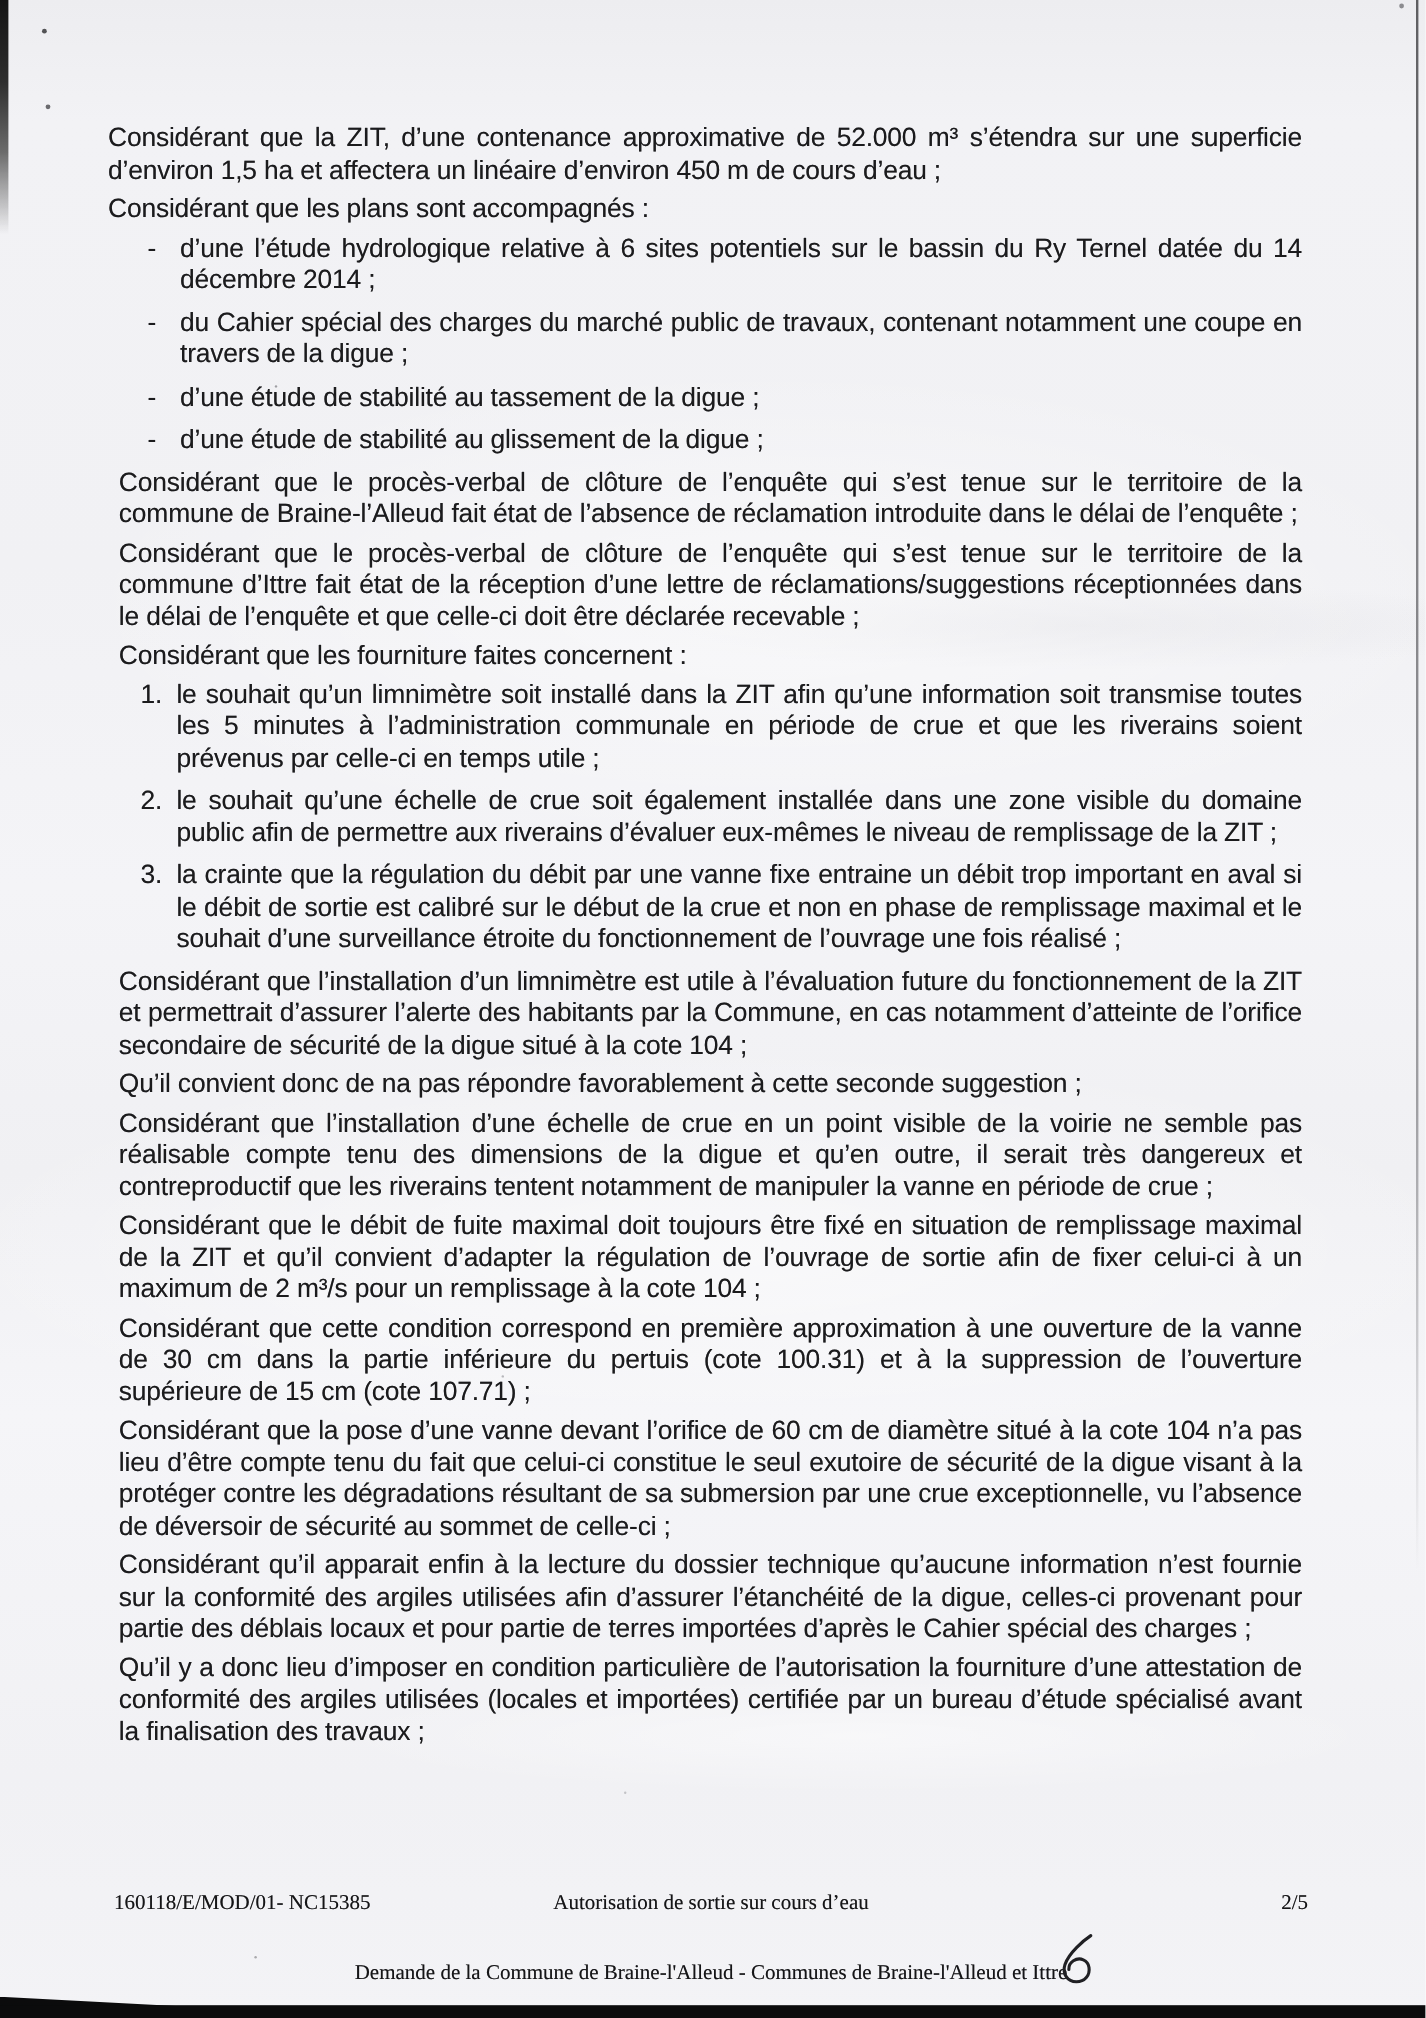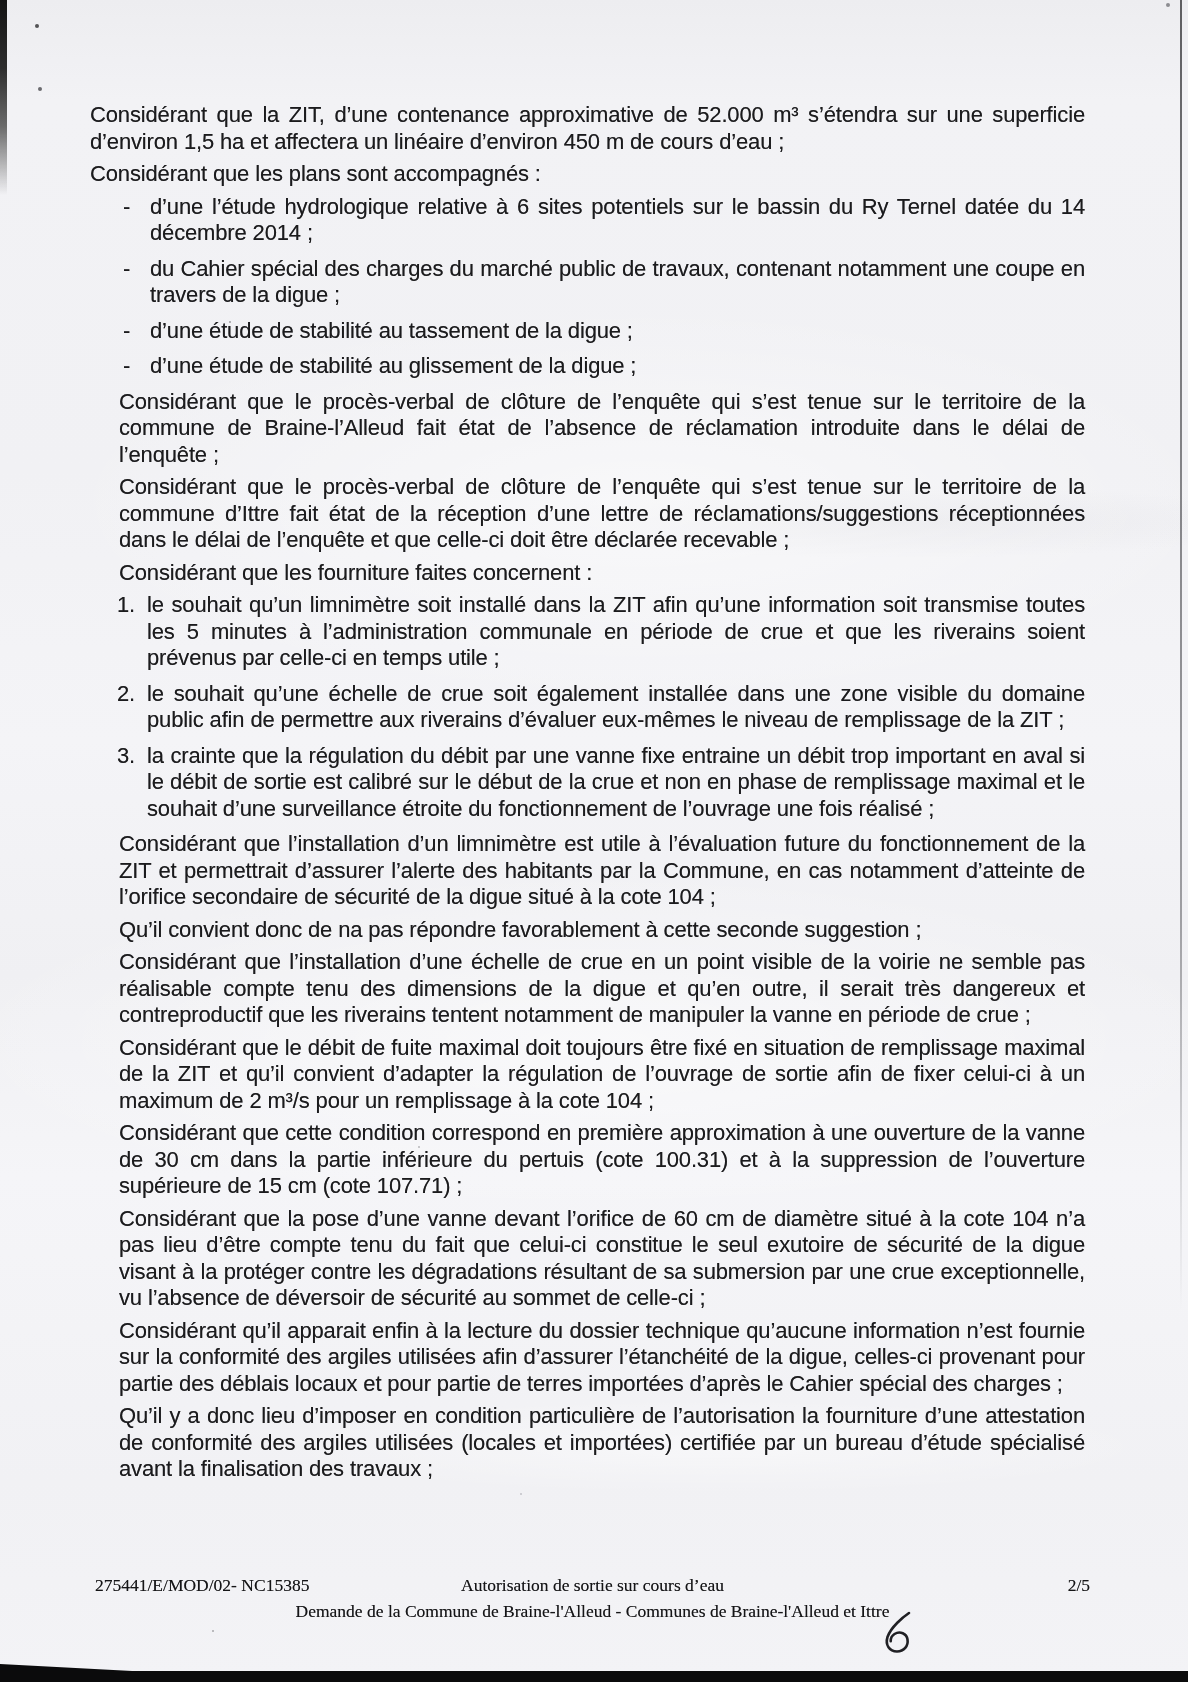--- a/index.html
+++ b/index.html
@@ -24,21 +24,21 @@
     top: 102px;
     width: 995px;
     color: #1b1b1d;
     font-size: 22px;
     line-height: 26.5px;
     letter-spacing: -0.15px;
     text-align: justify;
     text-shadow: 0 0 0.5px rgba(27,27,29,0.55);
   }
   .block { margin: 0 0 6px 0; }
-  .para.indent1 { margin-left: 29px; }
+  .para.indent1 { margin-left: 9px; }
   .item { display: flex; margin-bottom: 9px; }
   .bullet { margin-left: 33px; }
   .bullet .marker { width: 27px; flex: none; }
   .numbered { margin-left: 27px; }
   .numbered .marker { width: 30px; flex: none; }
   .item-text { flex: 1; text-align: justify; }
 
   
   .footer {
     position: absolute;
@@ -47,21 +47,21 @@
     top: 1572px;
     font-family: "Liberation Serif", "DejaVu Serif", serif;
     font-size: 17.5px;
     line-height: 26px;
     color: #151517;
     text-shadow: 0 0 0.4px rgba(20,20,22,0.5);
   }
   .footer-row1 { position: relative; text-align: center; }
   .footer-ref  { position: absolute; left: 0; top: 0; }
   .footer-page { position: absolute; right: 0; top: 0; }
-  .footer-row2 { text-align: center; }
+  .footer-row2 { text-align: center; margin-top: 32px; }
 
   .handwritten-mark {
     position: absolute;
     left: 878px;
     top: 1611px;
   }
 
   
   .scan-edge-left {
     position: absolute; left: 0; top: 0;
@@ -146,21 +146,21 @@
     <div class="block para indent1">Considérant que l’installation d’une échelle de crue en un point visible de la voirie ne semble pas réalisable compte tenu des dimensions de la digue et qu’en outre, il serait très dangereux et contreproductif que les riverains tentent notamment de manipuler la vanne en période de crue ;</div>
     <div class="block para indent1">Considérant que le débit de fuite maximal doit toujours être fixé en situation de remplissage maximal de la ZIT et qu’il convient d’adapter la régulation de l’ouvrage de sortie afin de fixer celui-ci à un maximum de 2 m³/s pour un remplissage à la cote 104 ;</div>
     <div class="block para indent1">Considérant que cette condition correspond en première approximation à une ouverture de la vanne de 30 cm dans la partie inférieure du pertuis (cote 100.31) et à la suppression de l’ouverture supérieure de 15 cm (cote 107.71) ;</div>
     <div class="block para indent1">Considérant que la pose d’une vanne devant l’orifice de 60 cm de diamètre situé à la cote 104 n’a pas lieu d’être compte tenu du fait que celui-ci constitue le seul exutoire de sécurité de la digue visant à la protéger contre les dégradations résultant de sa submersion par une crue exceptionnelle, vu l’absence de déversoir de sécurité au sommet de celle-ci ;</div>
     <div class="block para indent1">Considérant qu’il apparait enfin à la lecture du dossier technique qu’aucune information n’est fournie sur la conformité des argiles utilisées afin d’assurer l’étanchéité de la digue, celles-ci provenant pour partie des déblais locaux et pour partie de terres importées d’après le Cahier spécial des charges ;</div>
     <div class="block para indent1">Qu’il y a donc lieu d’imposer en condition particulière de l’autorisation la fourniture d’une attestation de conformité des argiles utilisées (locales et importées) certifiée par un bureau d’étude spécialisé avant la finalisation des travaux ;</div>
   </div>
 
 <div class="footer">
   <div class="footer-row1">
-    <span class="footer-ref">275441/E/MOD/02- NC15385</span>
+    <span class="footer-ref">160118/E/MOD/01- NC15385</span>
     <span class="footer-title">Autorisation de sortie sur cours d’eau</span>
     <span class="footer-page">2/5</span>
   </div>
   <div class="footer-row2">Demande de la Commune de Braine-l'Alleud - Communes de Braine-l'Alleud et Ittre</div>
 </div>
 
 <div class="handwritten-mark">
   <svg width="36" height="44" viewBox="0 0 36 44">
     <path d="M31 2 C25 6 13 16 9.5 26 C7 34 11.5 40.5 19 40.5 C26 40.5 30.5 35 29.5 28.5 C28.7 22.5 22 19.5 16.5 23 C14 24.6 12.6 27.5 12.7 30.2" fill="none" stroke="#202024" stroke-width="2.6" stroke-linecap="round"></path>
   </svg>

